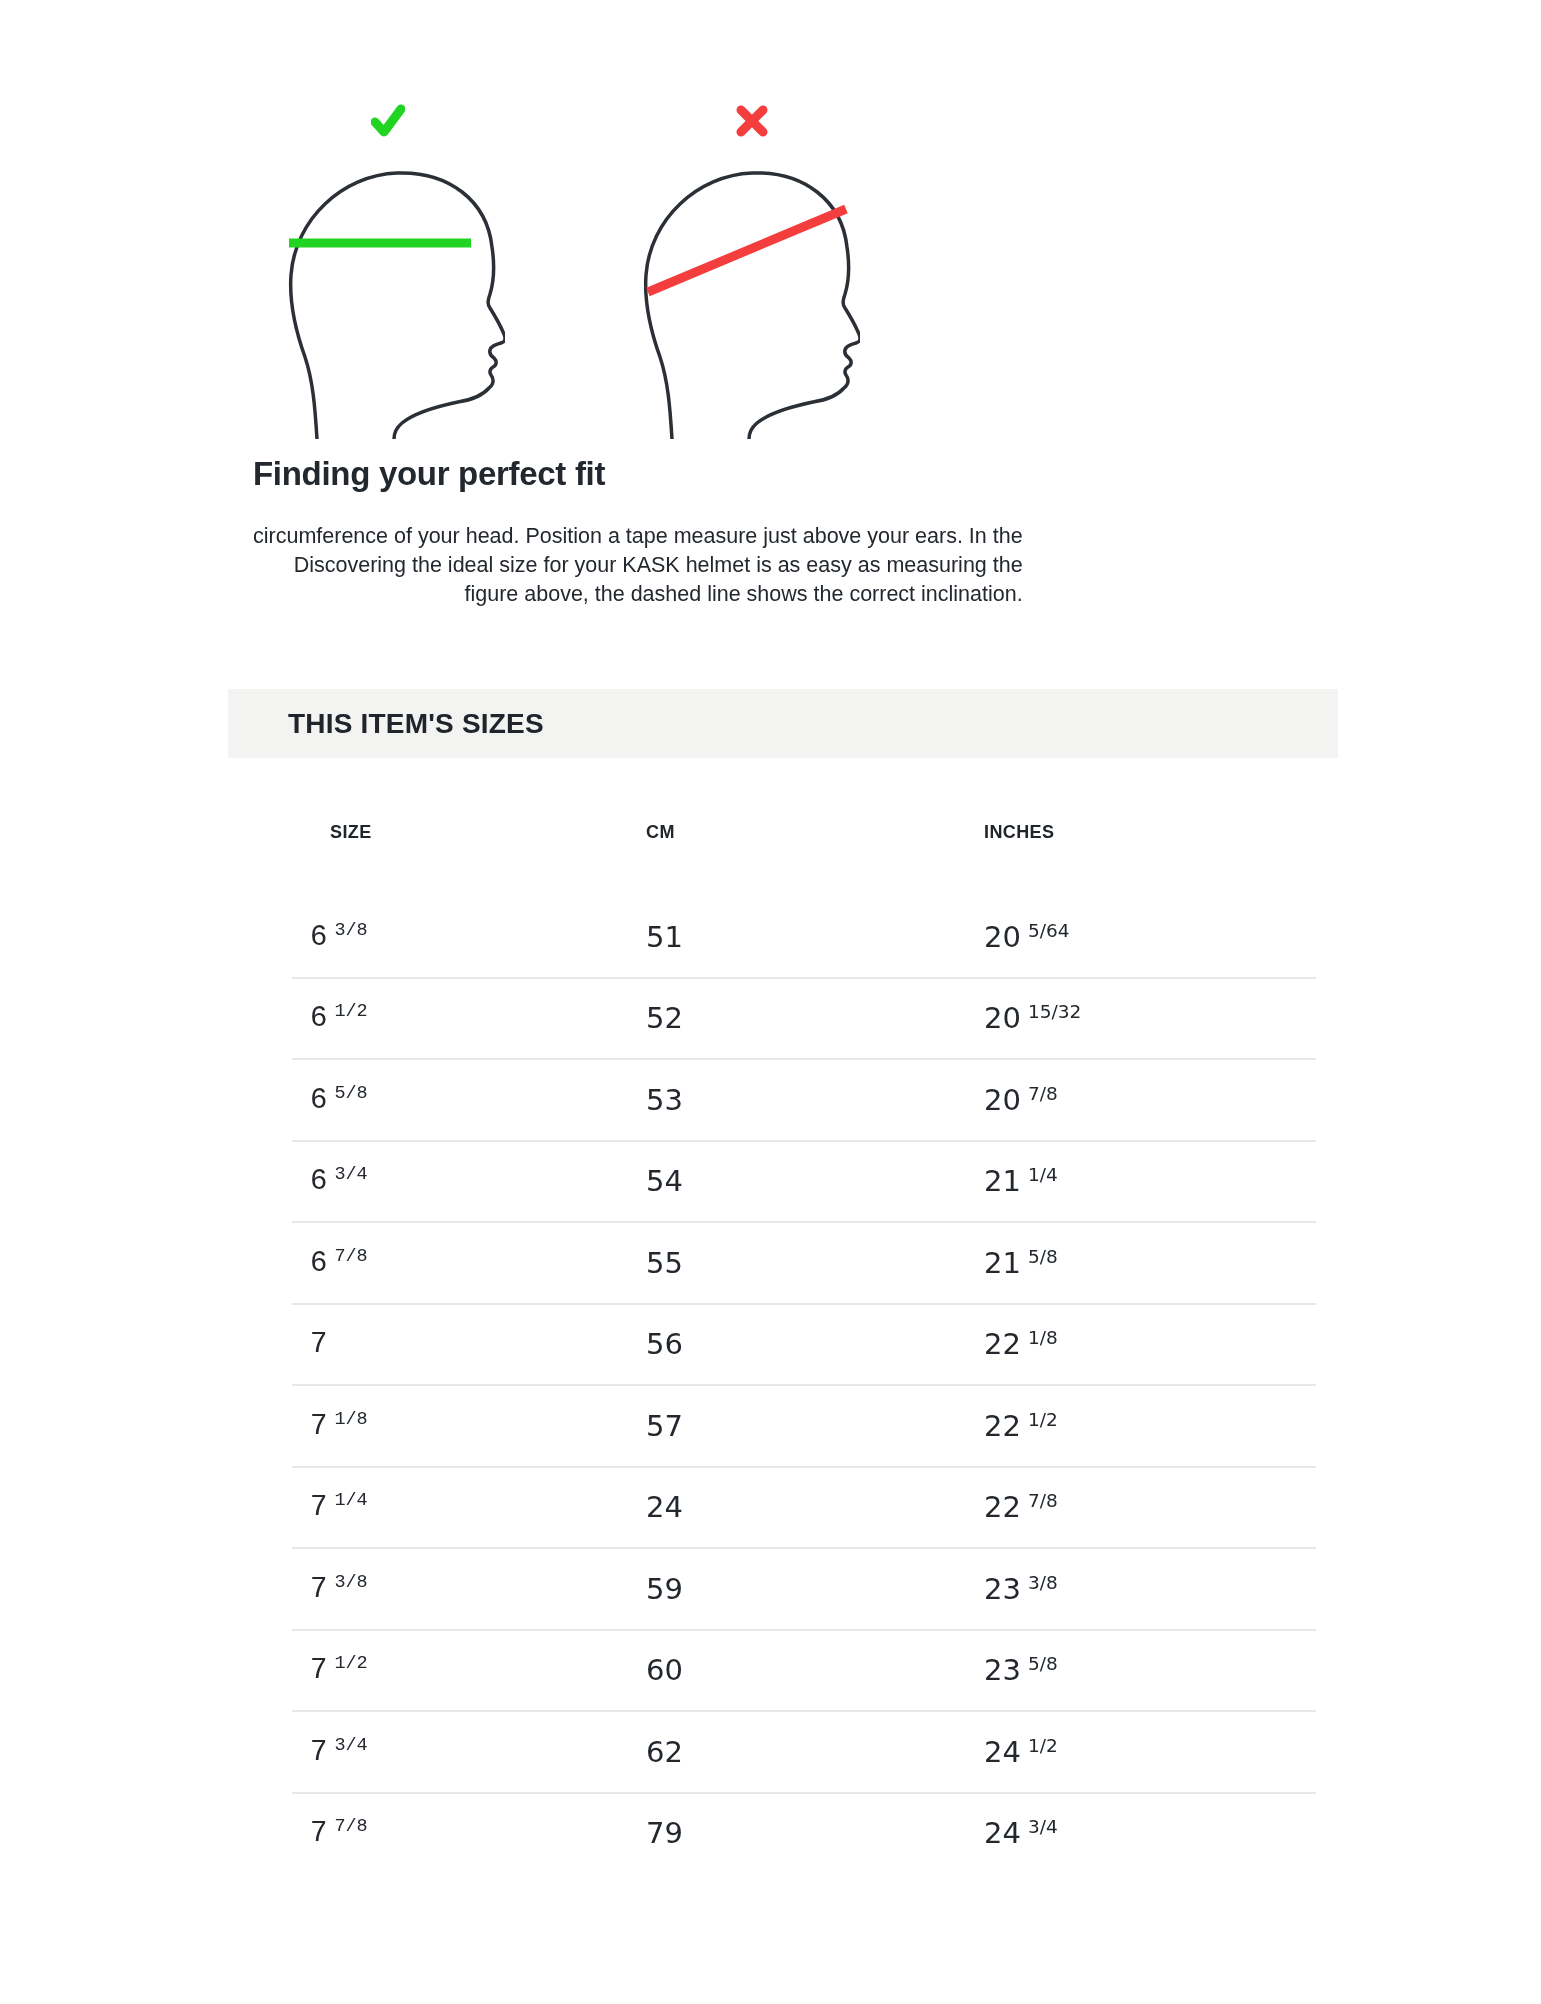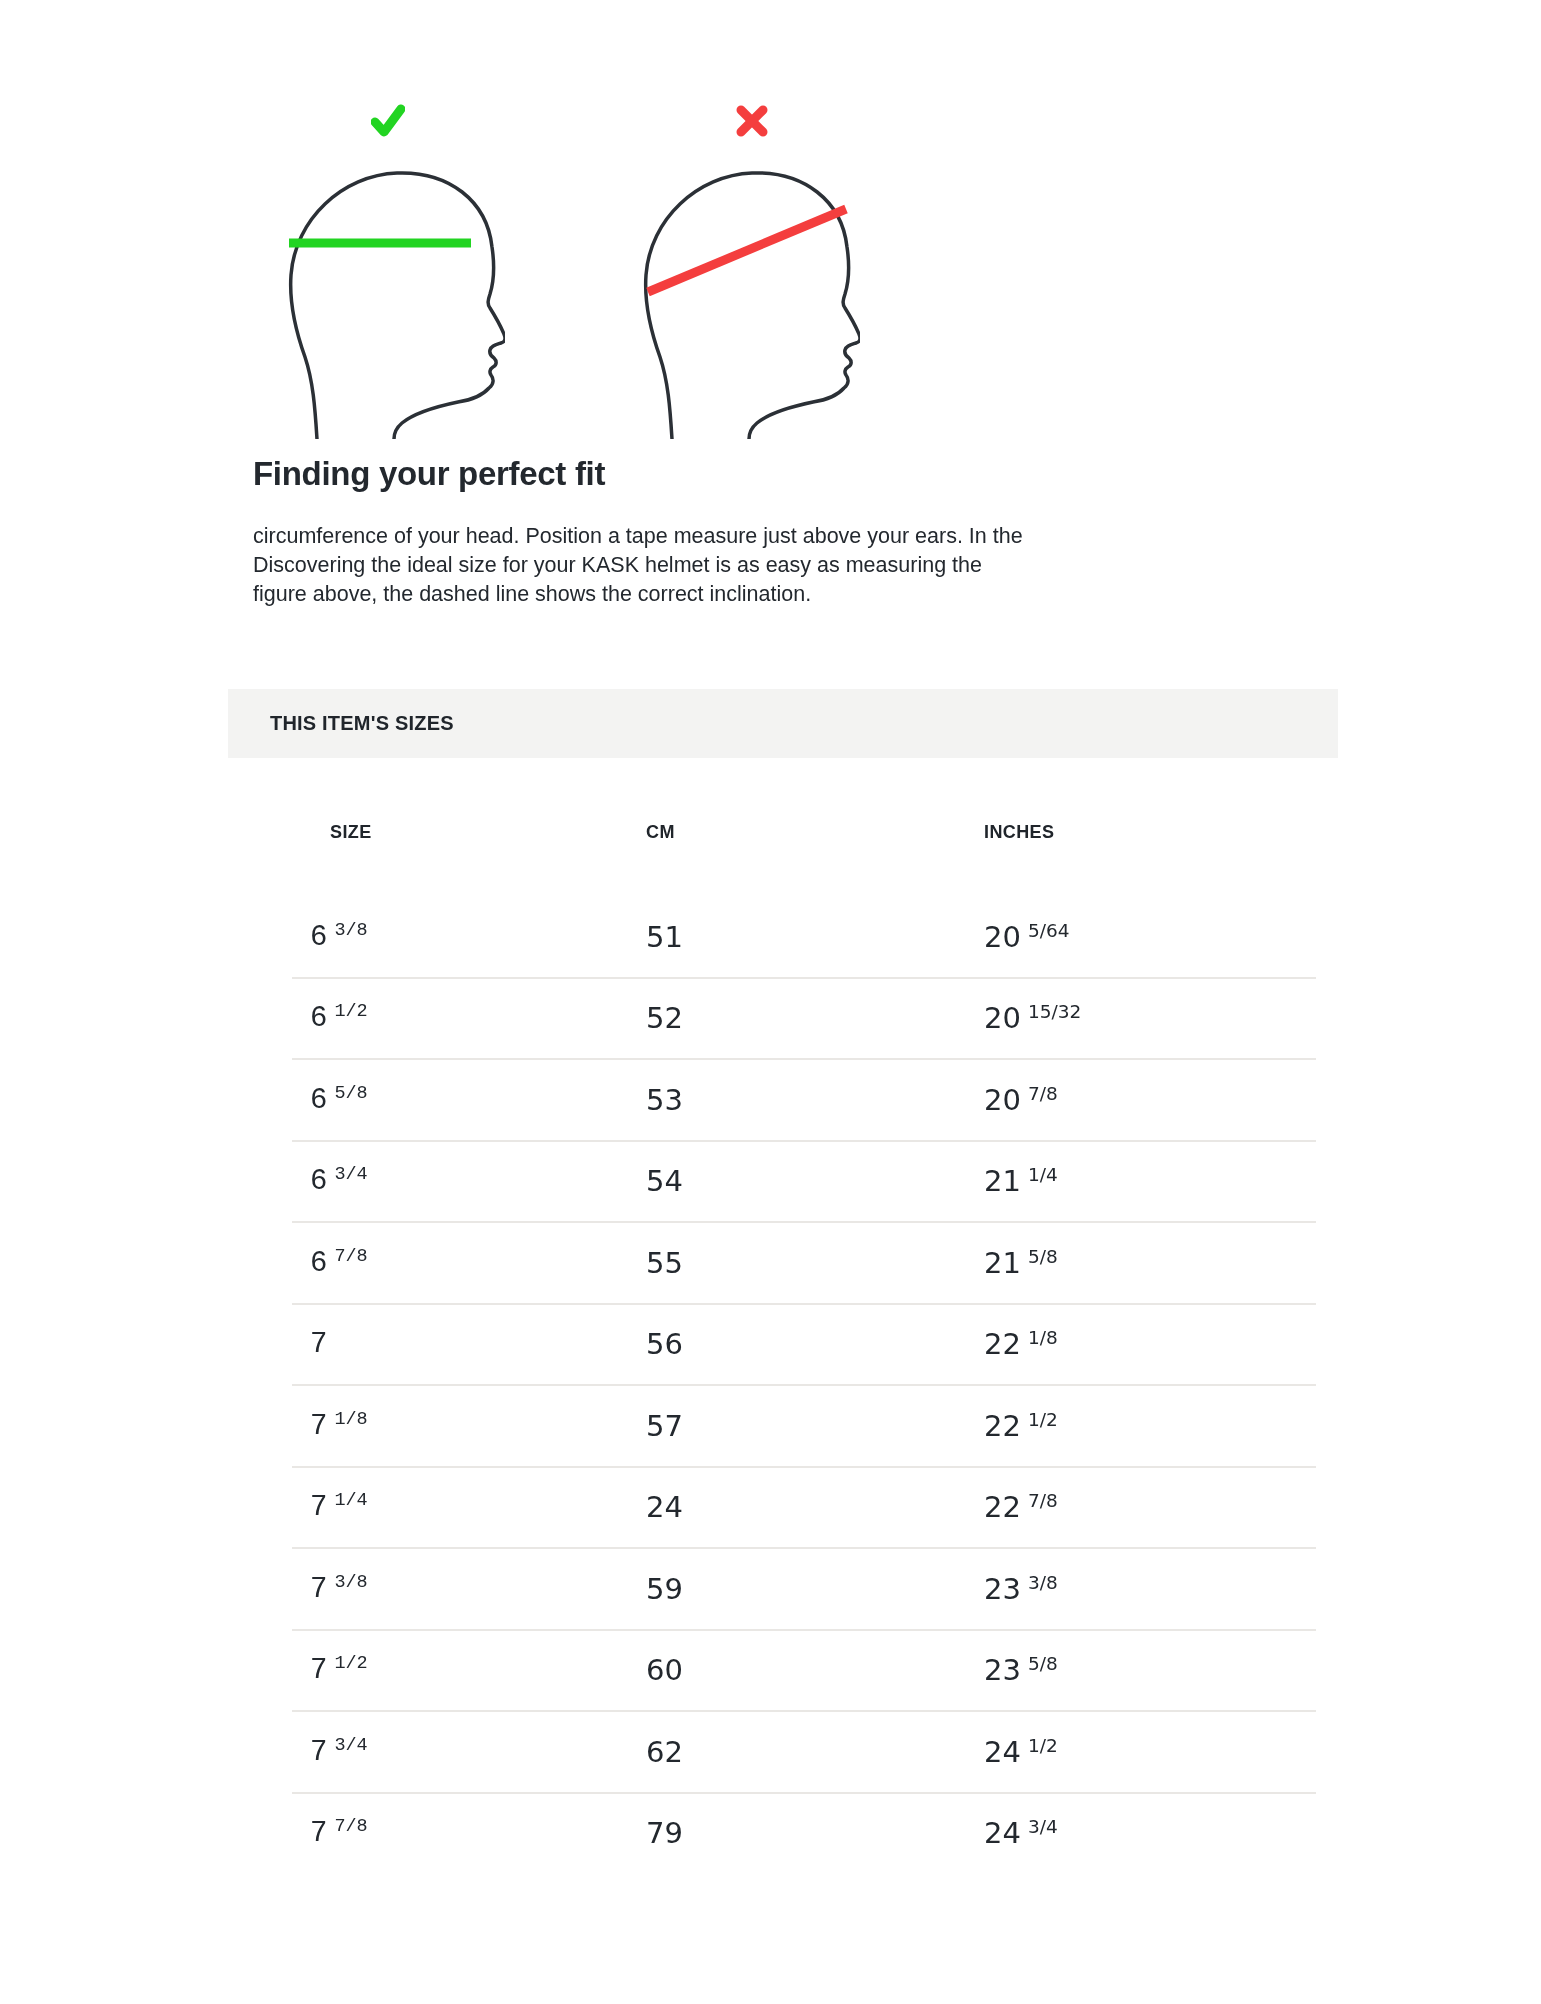--- a/index.html
+++ b/index.html
@@ -1,32 +1,32 @@
 <!DOCTYPE html>
 <html><head>
 <meta charset="utf-8">
 <style>
   html,body{margin:0;padding:0;background:#ffffff;}
   body{font-family:"Liberation Sans","DejaVu Sans",sans-serif;color:#23282e;}
-  #page{position:relative;width:1541px;height:2004px;background:#fff;overflow:hidden;}
+  #page{position:relative;width:1541px;height:2004px;background:#fff;overflow:hidden;text-align:right;}
 
   
   .head-svg{position:absolute;width:220px;height:272px;}
   .mark-svg{position:absolute;}
 
   
   .fit-heading{position:absolute;left:253px;top:455px;font-size:33px;font-weight:700;
     letter-spacing:-0.3px;color:#23282e;}
   .fit-body{position:absolute;left:253px;top:522px;font-size:21.5px;line-height:29px;
     color:#23282e;}
 
   
   .band{position:absolute;left:228px;top:689px;width:1110px;height:69px;background:#f3f3f2;
     display:flex;align-items:center;}
-  .band-title{margin-left:42px;font-size:20px;font-weight:700;letter-spacing:0.2px;color:#20252b;}
+  .band-title{margin-left:60px;font-size:28px;font-weight:700;letter-spacing:0.2px;color:#20252b;}
 
   
   .thead{position:absolute;top:822px;left:0;width:1541px;height:24px;}
   .th{position:absolute;font-size:18px;font-weight:700;letter-spacing:0.4px;color:#20252b;top:0;}
   .th.c1{left:310px;margin-left:20px;}
   .th.c2{left:646px;}
   .th.c3{left:984px;}
 
   .tbody{position:absolute;top:897px;left:292px;width:1024px;}
   .trow{position:relative;height:79.5px;display:block;border-bottom:2px solid #e9e7e4;}

